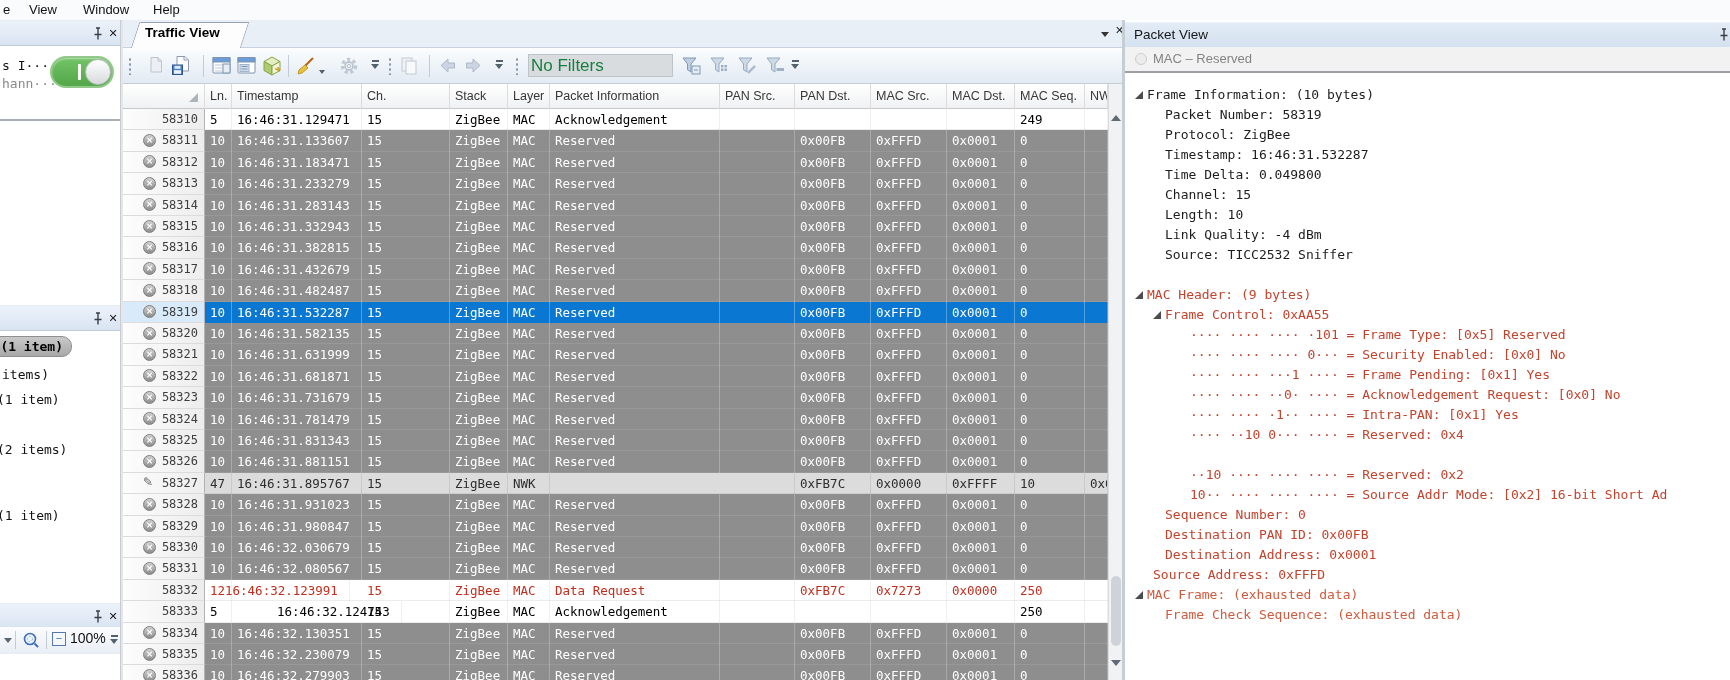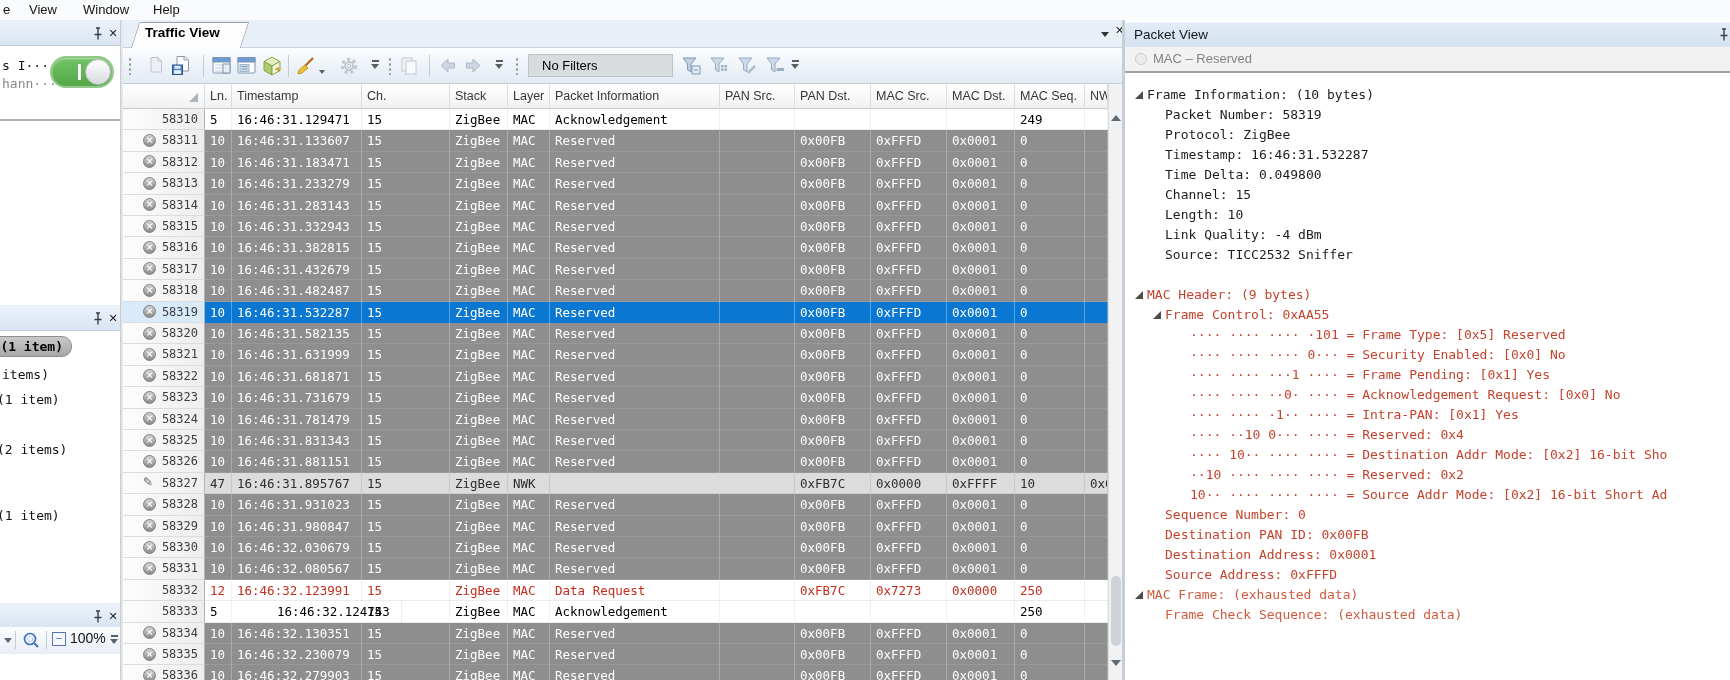--- a/index.html
+++ b/index.html
@@ -53,21 +53,21 @@
   background:linear-gradient(#fbfdfe,#e2eaf3);border-bottom:1px solid #c5cdd6}
 .grip{position:absolute;top:9px;width:4px;height:18px;
   background-image:radial-gradient(circle,#8794a4 1px,rgba(0,0,0,0) 1.3px);background-size:4px 5px}
 .tb-sep{position:absolute;top:7px;width:1px;height:22px;background:#c3cbd4}
 .tb-btn{position:absolute;top:7px;width:22px;height:22px}
 .tb-caret{top:22px;border-left:3.5px solid transparent;border-right:3.5px solid transparent;border-top:4px solid #55606e}
 .ovf{position:absolute;top:12px;width:9px;height:12px}
 .ovf .bar{position:absolute;left:1px;top:0;width:7px;height:1.5px;background:#55606e}
 .ovf .mini-caret{left:0;top:4px;border-left:4.5px solid transparent;border-right:4.5px solid transparent;border-top:5px solid #55606e}
 #filterbox{position:absolute;left:405px;top:6px;width:145px;height:23px;background:#d9dcdf;
-  border:1px solid #bfc3c7;font-size:13px;color:#000000;line-height:21px;padding-left:13px}
+  border:1px solid #bfc3c7;font-size:17px;color:#15803d;line-height:21px;padding-left:2px}
 
 
 #grid-hdr{position:absolute;left:0;top:64px;width:985px;height:25px;
   background:linear-gradient(#ffffff,#f0f1f3);border-bottom:1px solid #c9c9c9}
 .hcell{position:absolute;top:0;height:25px;line-height:24px;font-size:12.5px;color:#373737;
   border-right:1px solid #dcdcdc;padding-left:5px;white-space:nowrap;overflow:hidden}
 #hdr-sort{position:absolute;left:66px;top:9px;width:0;height:0;
   border-bottom:9px solid #aeb4ba;border-left:9px solid transparent}
 #grid-rows{position:absolute;left:0;top:89px;width:985px;height:571px;overflow:hidden;background:#fff}
 .trow{position:absolute;left:0;width:985px;height:21.4px}
@@ -738,21 +738,21 @@
           <div class="cell" style="left: 748px; width: 76px;">0xFFFD</div>
           <div class="cell" style="left: 824px; width: 68px;">0x0001</div>
           <div class="cell" style="left: 892px; width: 70px;">0</div>
           <div class="cell" style="left: 962px; width: 23px;"></div>
         </div>
         <div class="trow red" style="top: 470.8px;">
           <div class="rowhdr">
             <span class="rownum">58332</span>
           </div>
           <div class="cell" style="left: 82px; width: 27px;">12</div>
-          <div class="cell" style="left: 109px; width: 130px;">16:46:32.123991</div>
+          <div class="cell" style="left: 97px; width: 130px;">16:46:32.123991</div>
           <div class="cell" style="left: 239px; width: 88px;">15</div>
           <div class="cell" style="left: 327px; width: 58px;">ZigBee</div>
           <div class="cell" style="left: 385px; width: 42px;">MAC</div>
           <div class="cell" style="left: 427px; width: 170px;">Data Request</div>
           <div class="cell" style="left: 597px; width: 75px;"></div>
           <div class="cell" style="left: 672px; width: 76px;">0xFB7C</div>
           <div class="cell" style="left: 748px; width: 76px;">0x7273</div>
           <div class="cell" style="left: 824px; width: 68px;">0x0000</div>
           <div class="cell" style="left: 892px; width: 70px;">250</div>
           <div class="cell" style="left: 962px; width: 23px;"></div>
@@ -901,40 +901,37 @@
         </div>
         <div class="pvline c-r" style="top: 309px;">
           <span class="pv-text" style="left: 65px;">···· ···· ··0· ···· = Acknowledgement Request: [0x0] No</span>
         </div>
         <div class="pvline c-r" style="top: 329px;">
           <span class="pv-text" style="left: 65px;">···· ···· ·1·· ···· = Intra-PAN: [0x1] Yes</span>
         </div>
         <div class="pvline c-r" style="top: 349px;">
           <span class="pv-text" style="left: 65px;">···· ··10 0··· ···· = Reserved: 0x4</span>
         </div>
-        <div class="pvline c-r" style="top: 369px;">
-          <span class="pv-text" style="left: 65px;">···· 10·· ···· ···· = Destination Addr Mode: [0x2] 16-bit Sho</span>
-        </div>
         <div class="pvline c-r" style="top: 389px;">
           <span class="pv-text" style="left: 65px;">··10 ···· ···· ···· = Reserved: 0x2</span>
         </div>
         <div class="pvline c-r" style="top: 409px;">
           <span class="pv-text" style="left: 65px;">10·· ···· ···· ···· = Source Addr Mode: [0x2] 16-bit Short Ad</span>
         </div>
         <div class="pvline c-r" style="top: 429px;">
           <span class="pv-text" style="left: 40px;">Sequence Number: 0</span>
         </div>
         <div class="pvline c-r" style="top: 449px;">
           <span class="pv-text" style="left: 40px;">Destination PAN ID: 0x00FB</span>
         </div>
         <div class="pvline c-r" style="top: 469px;">
           <span class="pv-text" style="left: 40px;">Destination Address: 0x0001</span>
         </div>
         <div class="pvline c-r" style="top: 489px;">
-          <span class="pv-text" style="left: 40px; text-align: right;">Source Address: 0xFFFD</span>
+          <span class="pv-text" style="left: 28px; text-align: right;">Source Address: 0xFFFD</span>
         </div>
         <div class="pvline c-o" style="top: 509px;">
           <span class="pv-tri" style="left: 10px;"></span>
           <span class="pv-text" style="left: 22px;">MAC Frame: (exhausted data)</span>
         </div>
         <div class="pvline c-o" style="top: 529px;">
           <span class="pv-text" style="left: 40px;">Frame Check Sequence: (exhausted data)</span>
         </div>
       </div>
   </div>

